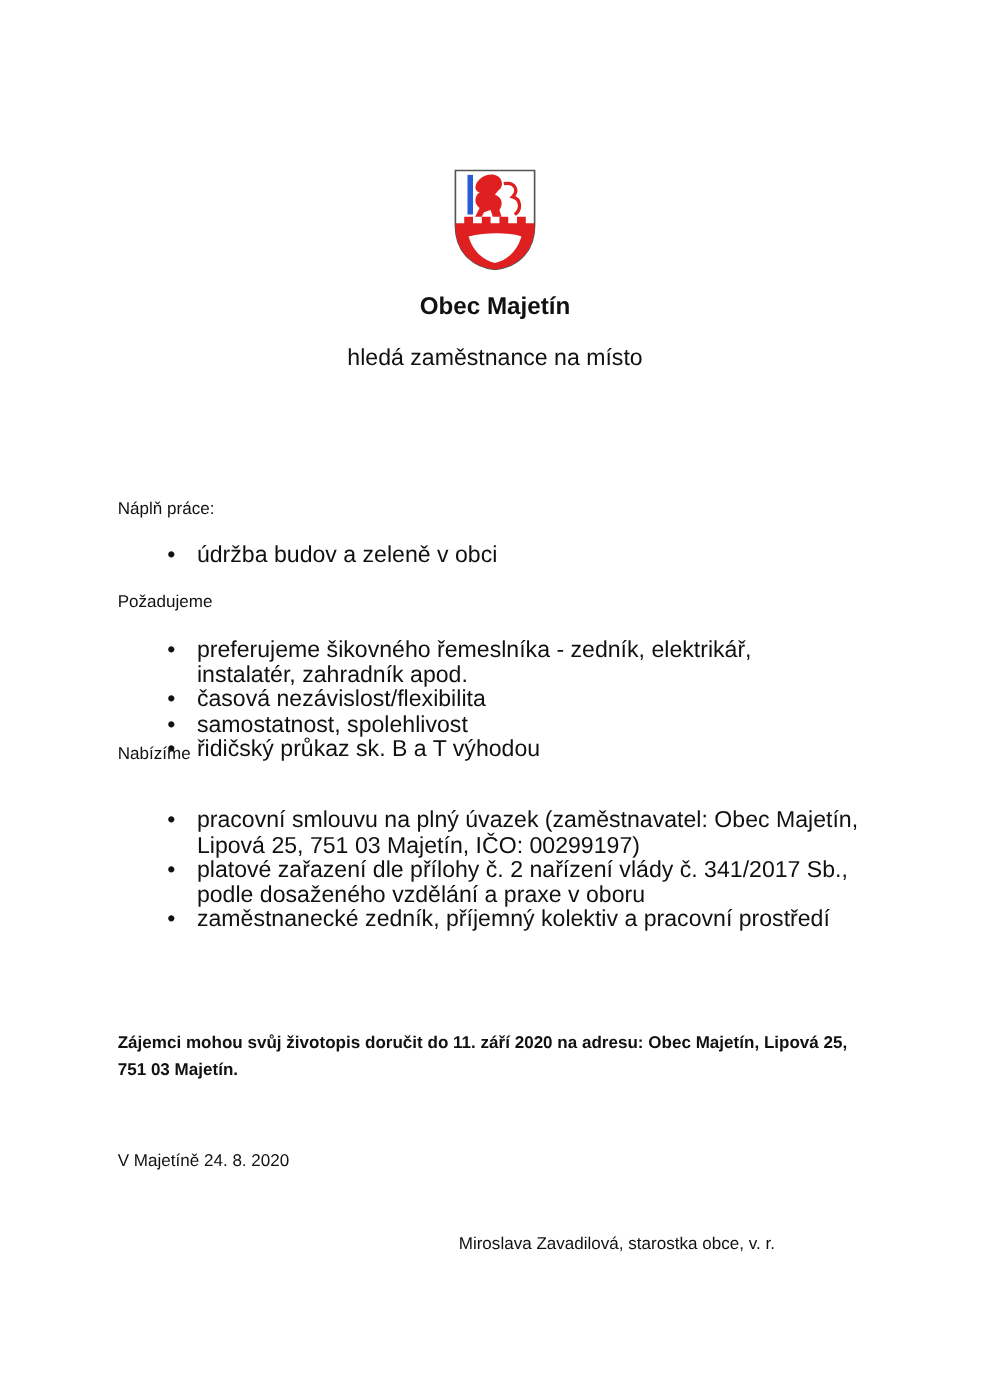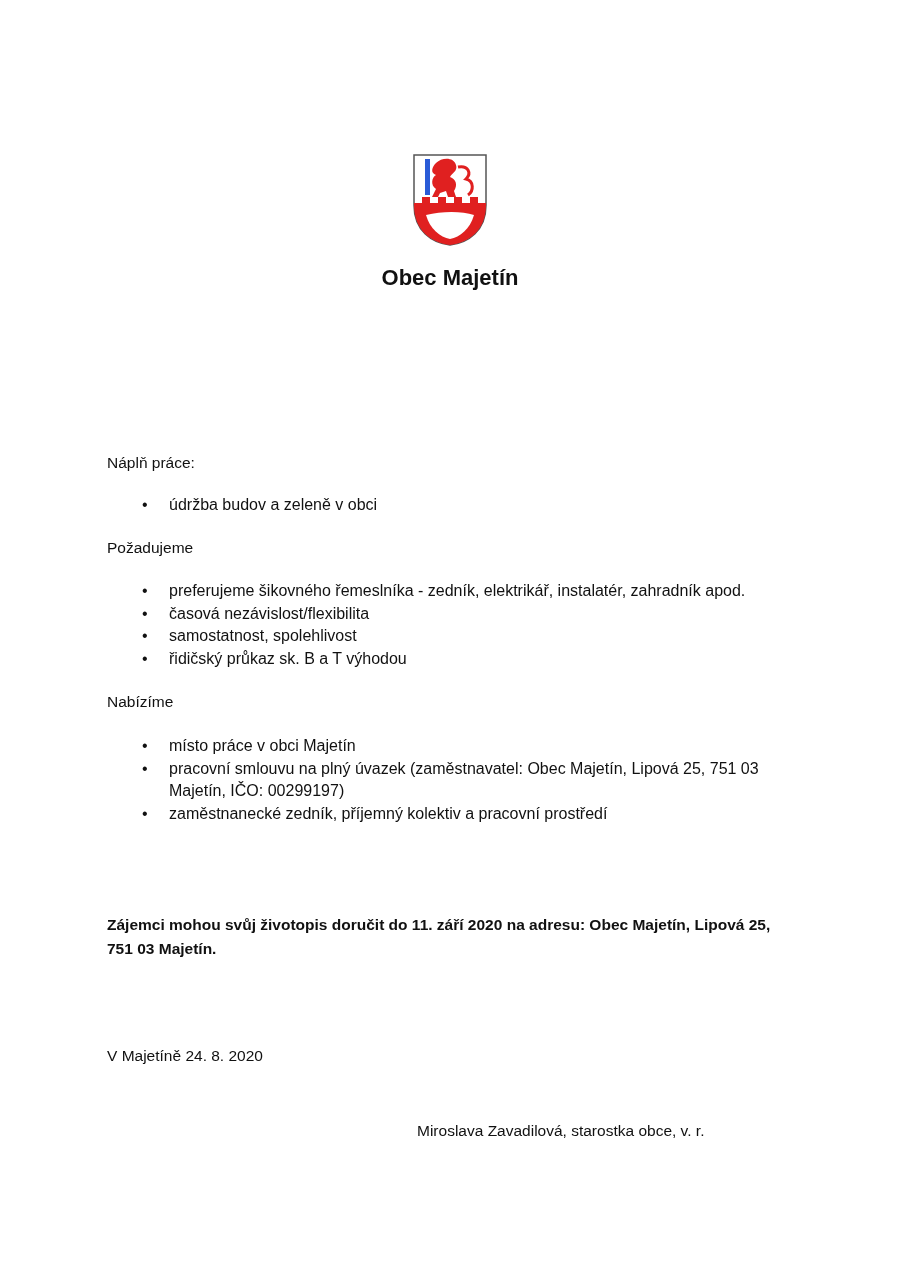--- a/index.html
+++ b/index.html
@@ -5,58 +5,59 @@
   html, body { margin:0; padding:0; background:#ffffff; }
   body { width:900px; height:1271px; position:relative; overflow:hidden;
          font-family:"Liberation Sans", sans-serif; color:#111; }
   .page { position:absolute; left:0; top:0; width:758px; height:1271px; }
   .crest { position:absolute; left:412px; top:153px; width:76px; height:93px; }
   .title { position:absolute; left:0; width:900px; text-align:center; }
   .t1 { top:265px; font-size:22px; font-weight:bold; }
   .t2 { top:314px; font-size:21px; }
   .t3 { top:363px; font-size:22px; font-weight:bold; }
   .sec { position:absolute; left:107px; font-size:15.5px; font-weight:normal; }
-  ul { position:absolute; left:115px; margin:0; padding:0; list-style:none; font-size:16px; }
+  ul { position:absolute; left:125px; margin:0; padding:0; list-style:none; font-size:21px; }
   li { position:relative; padding-left:54px; line-height:22.5px; }
   li::before { content:"•"; position:absolute; left:27px; top:0; }
   .p { position:absolute; left:107px; font-size:15.5px; line-height:24px; }
-  .bold { font-weight:bold; }
+  .bold { font-weight:bold;margin-top:24px; }
 </style>
 </head>
 <body>
 
 <div class="page">
 
   <svg class="crest" viewBox="0 0 76 93">
     <path d="M2,2 H74 V52 C74,78 56,90 38,92 C20,90 2,78 2,52 Z" fill="#fff" stroke="#555" stroke-width="1.5"></path>
     <path d="M2,50 H10 V44 H18 V50 H26 V44 H34 V50 H42 V44 H50 V50 H58 V44 H66 V50 H74 V52 C74,78 56,90 38,92 C20,90 2,78 2,52 Z" fill="#e02020"></path>
     <path d="M14,62 C30,58 50,58 62,62 C58,76 48,84 38,86 C28,84 18,76 14,62 Z" fill="#fff"></path>
     <rect x="13" y="6" width="5" height="36" fill="#2a5bd7"></rect>
     <path d="M24,10 C30,4 42,4 44,12 C46,18 40,20 38,24 C44,26 46,32 42,38 L44,44 L36,44 L34,38 L28,40 L26,44 L20,44 L24,36 C18,32 20,24 24,22 C18,20 20,14 24,10 Z" fill="#e02020"></path>
     <path d="M46,14 C56,12 60,20 54,26 C62,28 62,38 56,42" fill="none" stroke="#e02020" stroke-width="3"></path>
   </svg>
 
   <div class="title t1">Obec Majetín</div>
+  <div class="title t2">hledá zaměstnance na místo</div>
 
   <div class="sec" style="top:454px">Náplň práce:</div>
   <ul style="top:494px">
     <li>údržba budov a zeleně v obci</li>
   </ul>
 
   <div class="sec" style="top:539px">Požadujeme</div>
   <ul style="top:580px">
     <li>preferujeme šikovného řemeslníka - zedník, elektrikář, instalatér, zahradník apod.</li>
     <li>časová nezávislost/flexibilita</li>
     <li>samostatnost, spolehlivost</li>
     <li>řidičský průkaz sk. B a T výhodou</li>
   </ul>
 
-  <div class="sec" style="top:693px">Nabízíme</div>
+  <div class="sec" style="top:677px">Nabízíme</div>
   <ul style="top:735px; width:680px">
-    <li>místo práce v obci Majetín</li>
     <li>pracovní smlouvu na plný úvazek (zaměstnavatel: Obec Majetín, Lipová 25, 751 03 Majetín, IČO: 00299197)</li>
+    <li>platové zařazení dle přílohy č. 2 nařízení vlády č. 341/2017 Sb., podle dosaženého vzdělání a praxe v oboru</li>
     <li>zaměstnanecké zedník, příjemný kolektiv a pracovní prostředí</li>
   </ul>
 
   <div class="p bold" style="top:913px; width:690px">Zájemci mohou svůj životopis doručit do 11. září 2020 na adresu: Obec Majetín, Lipová 25, 751 03 Majetín.</div>
   <div class="p" style="top:1044px">V Majetíně 24. 8. 2020</div>
   <div class="p" style="top:1119px; left:417px">Miroslava Zavadilová, starostka obce, v. r.</div>
 </div>
 
 </body></html>

